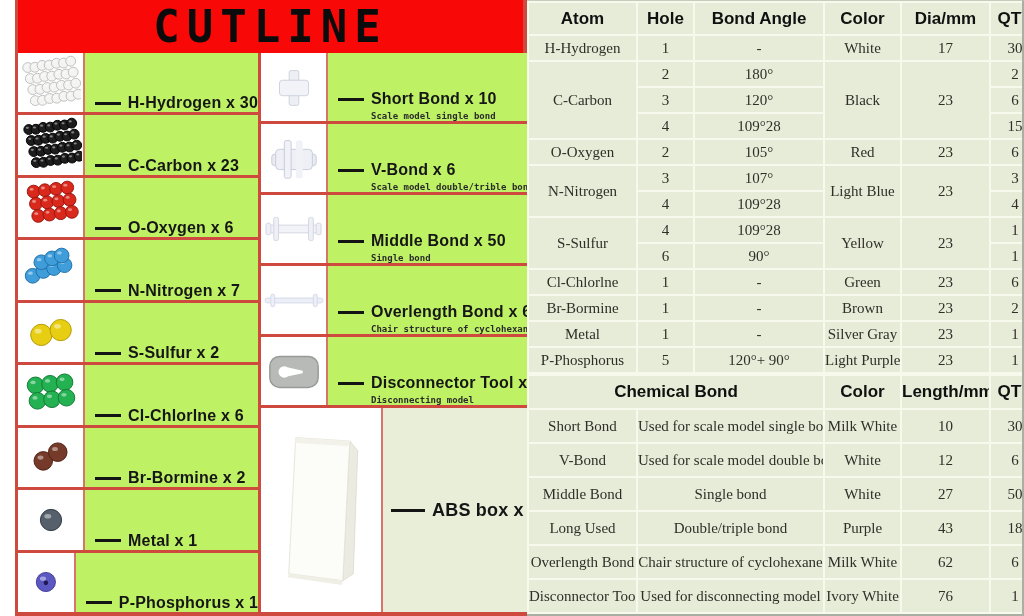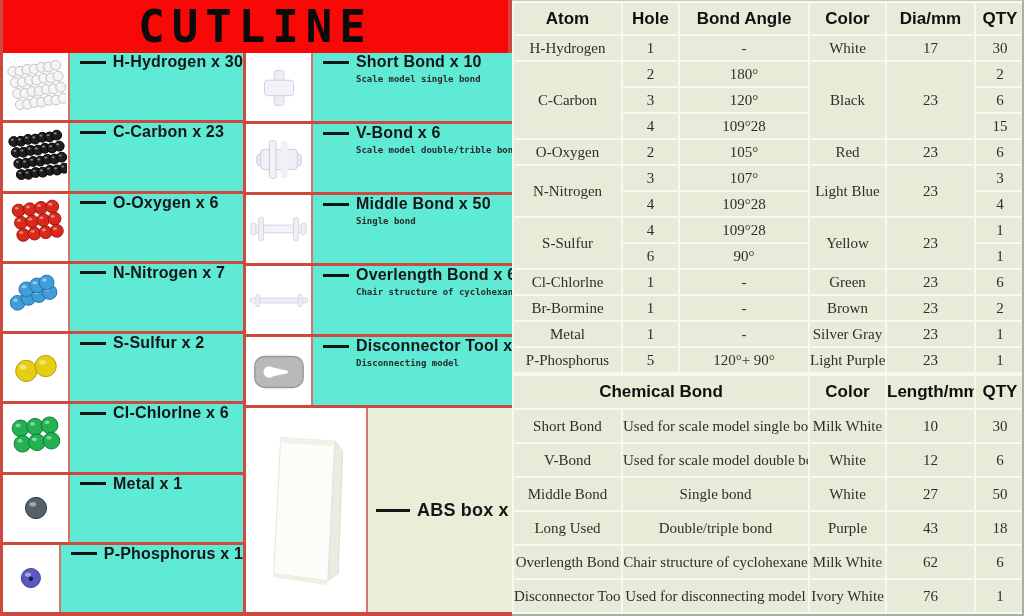--- a/index.html
+++ b/index.html
@@ -1,32 +1,32 @@
 <!DOCTYPE html>
 <html><head>
 <meta charset="utf-8">
 <style>
   * { margin:0; padding:0; box-sizing:border-box; }
   html,body { width:1024px; height:616px; overflow:hidden; background:#fff; }
-  .page { width:1024px; height:616px; display:flex; font-family:"Liberation Sans", sans-serif; }
+  .page { width:1024px; height:616px; display:flex; font-family:"Liberation Sans", sans-serif;padding-left:15px; }
 
   
   .left-panel { width:512px; height:616px; background:#e9eed9; border-left:3px solid #cf4a3e;
                 border-bottom:4px solid #cf4a3e; border-right:4px solid #cf4a3e; display:flex; flex-direction:column; }
   .cutline-header { height:53px; background:#f90808; display:flex; align-items:center; justify-content:center; }
   .cutline-title { font-family:"DejaVu Sans Mono", monospace; font-weight:bold; font-size:44px;
                    letter-spacing:7px; color:#0b0b0b; line-height:1; }
   .cutline-body { flex:1; display:flex; min-height:0; }
   .atoms-col { width:240px; display:flex; flex-direction:column; }
   .bonds-col { flex:1; display:flex; flex-direction:column; border-left:3px solid #cf4a3e; }
   .legend-row { flex:1; display:flex; border-bottom:3px solid #cf4a3e; min-height:0; }
   .legend-row:last-child { border-bottom:none; }
   .img-cell { width:67px; background:#ffffff; border-right:2px solid #d8756b; display:flex;
               align-items:center; justify-content:center; overflow:hidden; }
-  .label-cell { flex:1; display:flex; flex-direction:column; justify-content:flex-start; padding-left:10px; background:#5eead4; }
+  .label-cell { flex:1; display:flex; flex-direction:column; justify-content:flex-end; padding-left:10px; background:#bef264; }
   .label-line { display:flex; align-items:center; }
   .dash { display:inline-block; width:26px; height:3px; background:#141414; margin-right:7px; flex:none; }
   .main-label { font-size:16px; font-weight:bold; color:#161616; white-space:nowrap; letter-spacing:0.2px; }
   .sub-label { font-family:"DejaVu Sans Mono", monospace; font-size:9px; font-weight:bold;
                color:#2b2b2b; margin-left:33px; margin-top:3px; white-space:nowrap; }
   .abs-row { flex:3; display:flex; min-height:0; }
   .abs-img-cell { width:122px; background:#ffffff; border-right:2px solid #d8756b;
                   display:flex; align-items:center; justify-content:center; }
   .abs-label-cell { flex:1; background:#e9eed9; display:flex; align-items:center; padding-left:8px; }
 
@@ -288,20 +288,36 @@
     <div class="label-cell">
       <div class="label-line">
                 <span class="dash"></span>
       <span class="main-label">Cl-Chlorlne x 6</span>
               </div>
     </div>
           </div>
           <div class="legend-row">
             <div class="img-cell">
               <svg width="62" height="58" viewBox="0 0 64 60">
+                <circle cx="24" cy="34" r="9.6" fill="#763a2a" stroke="#4c2015" stroke-width="1"></circle>
+  <ellipse cx="21.12" cy="30.64" rx="3.072" ry="2.112" fill="rgba(255,255,255,0.45)"></ellipse>
+                <circle cx="39" cy="25" r="9.6" fill="#763a2a" stroke="#4c2015" stroke-width="1"></circle>
+  <ellipse cx="36.12" cy="21.64" rx="3.072" ry="2.112" fill="rgba(255,255,255,0.45)"></ellipse>
+              </svg>
+            </div>
+    <div class="label-cell">
+      <div class="label-line">
+                <span class="dash"></span>
+      <span class="main-label">Br-Bormine x 2</span>
+              </div>
+    </div>
+          </div>
+          <div class="legend-row">
+            <div class="img-cell">
+              <svg width="62" height="58" viewBox="0 0 64 60">
                 <circle cx="32" cy="30" r="11" fill="#55606b" stroke="#323c46" stroke-width="1"></circle>
   <ellipse cx="28.7" cy="26.15" rx="3.52" ry="2.42" fill="rgba(255,255,255,0.45)"></ellipse>
               </svg>
             </div>
     <div class="label-cell">
       <div class="label-line">
                 <span class="dash"></span>
       <span class="main-label">Metal x 1</span>
               </div>
     </div>

